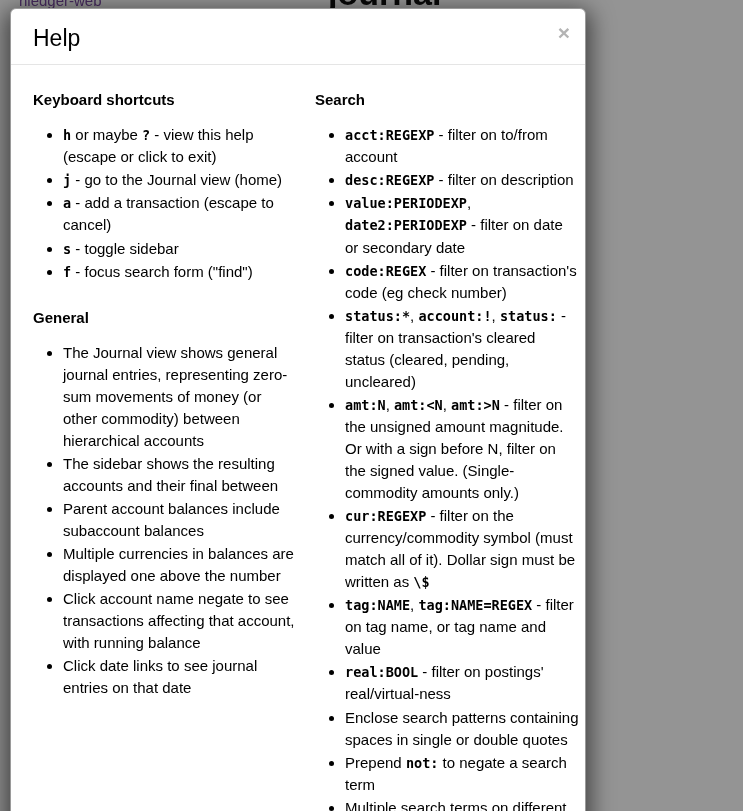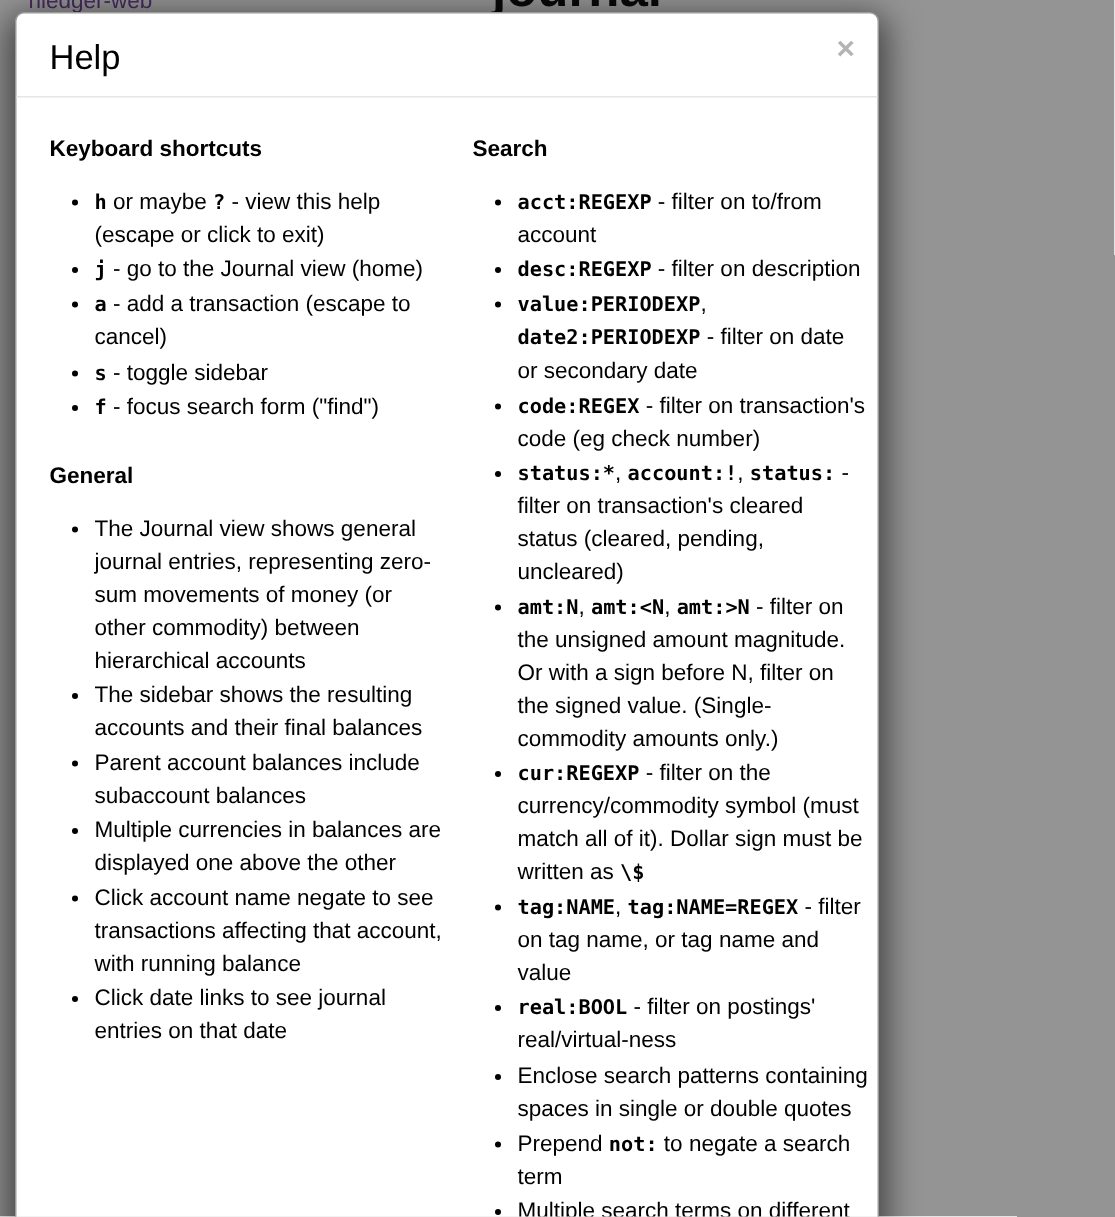--- a/index.html
+++ b/index.html
@@ -131,23 +131,23 @@
         <ul class="help-list">
           <li><code>h</code> or maybe <code>?</code> - view this help (escape or click to exit)</li>
           <li><code>j</code> - go to the Journal view (home)</li>
           <li><code>a</code> - add a transaction (escape to cancel)</li>
           <li><code>s</code> - toggle sidebar</li>
           <li><code>f</code> - focus search form ("find")</li>
         </ul>
         <h4 class="section-heading">General</h4>
         <ul class="help-list">
           <li>The Journal view shows general journal entries, representing zero-sum movements of money (or other commodity) between hierarchical accounts</li>
-          <li>The sidebar shows the resulting accounts and their final balances</li>
+          <li>The sidebar shows the resulting accounts and their final between</li>
           <li>Parent account balances include subaccount balances</li>
-          <li>Multiple currencies in balances are displayed one above the other</li>
+          <li>Multiple currencies in balances are displayed one above the number</li>
           <li>Click account name negate to see transactions affecting that account, with running balance</li>
           <li>Click date links to see journal entries on that date</li>
         </ul>
       </div>
     <div class="col">
         <h4 class="section-heading">Search</h4>
         <ul class="help-list">
           <li><code>acct:REGEXP</code> - filter on to/from account</li>
           <li><code>desc:REGEXP</code> - filter on description</li>
           <li><code>value:PERIODEXP</code>, <code>date2:PERIODEXP</code> - filter on date or secondary date</li>

